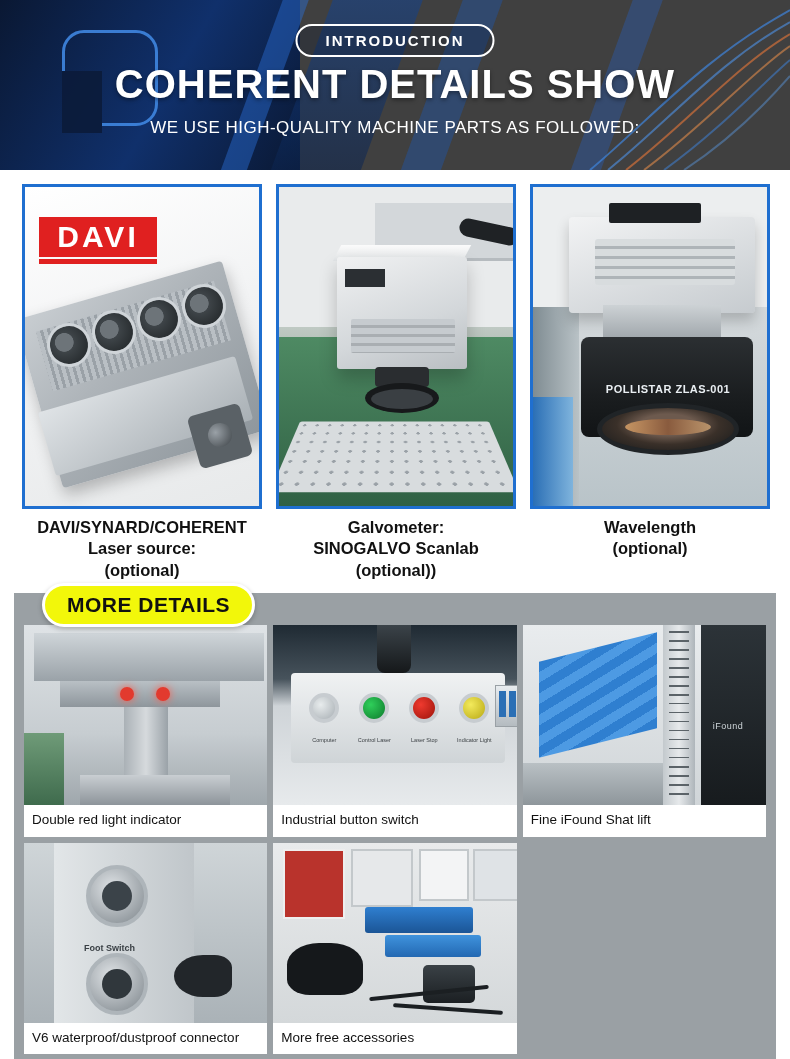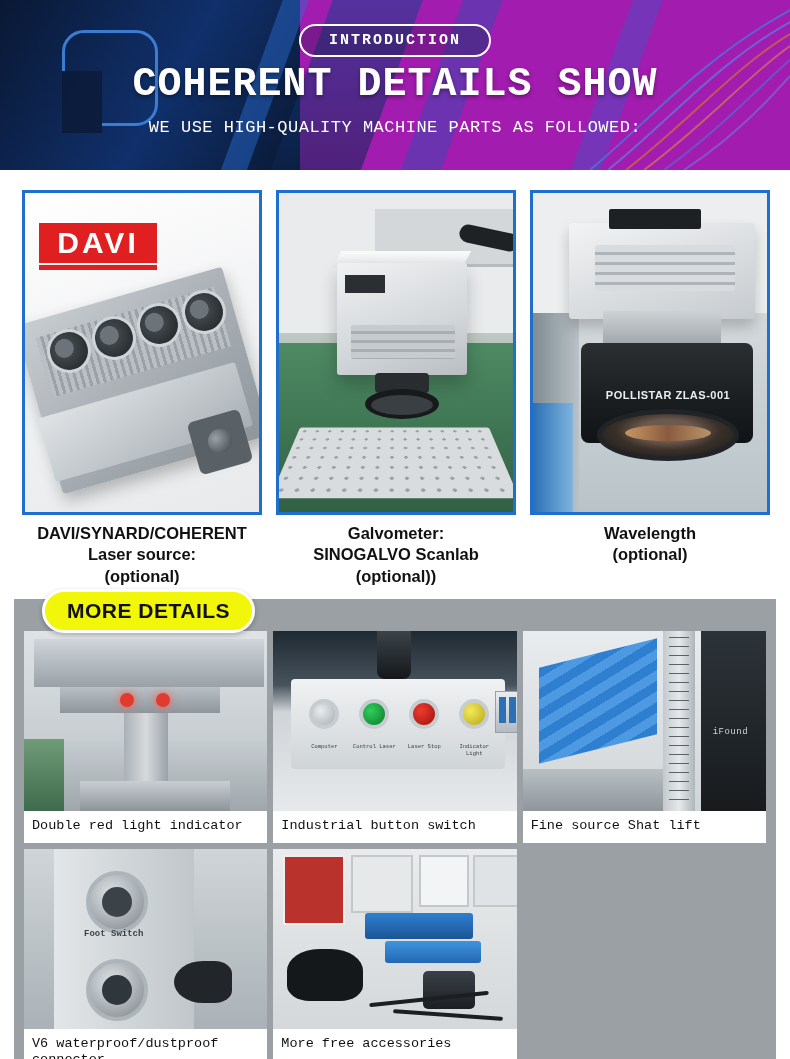--- a/index.html
+++ b/index.html
@@ -9,23 +9,22 @@
     font-family: "Liberation Sans", sans-serif;
     background: #ffffff;
     overflow: hidden;
   }
 
   
   .banner {
     position: relative;
     width: 790px;
     height: 170px;
-    background: #a21caf;
+    background: #404040;
     overflow: hidden;
-    font-family: Liberation Mono, monospace;
   }
   .banner-bg-left {
     position: absolute; left: 0; top: 0; width: 300px; height: 170px;
     background: linear-gradient(120deg, #0a1833 0%, #10306b 55%, #0a1833 100%);
   }
   .banner-bg-mid {
     position: absolute; left: 230px; top: 0; width: 330px; height: 170px;
     background: linear-gradient(100deg, #0d2250 0%, #174a9c 40%, #0e2photo 60%, #0b1c3c 100%);
   }
   .banner-diag {
@@ -94,21 +93,21 @@
   .top-section {
     position: relative;
     width: 790px;
     padding: 14px 22px 0 22px;
     background: #ffffff;
   }
   .top-grid {
     display: flex;
     gap: 14px;
   }
-  .top-card { width: 240px; margin-top: 6px; }
+  .top-card { width: 240px; }
   .photo-frame {
     border: 3px solid #1f6fd0;
     width: 240px;
     height: 325px;
     overflow: hidden;
     position: relative;
     background: #dfe3e6;
   }
   .top-caption {
     margin-top: 8px;
@@ -263,21 +262,21 @@
     letter-spacing: .5px;
     box-shadow: 0 2px 5px rgba(0,0,0,.25);
     z-index: 5;
   }
   .more-grid {
     display: grid;
     grid-template-columns: repeat(3, 1fr);
     gap: 6px;
     margin-top: 22px;
   }
-  .cell { background:#4c1d95;font-family:Liberation Mono, monospace; }
+  .cell { background:#4c1d95; }
   .cell-photo { position: relative; width: 100%; height: 180px; overflow: hidden; background:#cfd3d6; }
   .cell-cap {
     font-size: 13.5px;
     color: #111;
     padding: 7px 6px 8px 8px;
     background: #ffffff;
     line-height: 1.2;
   }
 
   
@@ -328,21 +327,21 @@
 
   .c5-bg { left:0;top:0;width:100%;height:180px; background: linear-gradient(180deg,#cfd5d8 0%,#aab2b7 100%); }
   .c5-panel { left: 30px; top: 0; width: 140px; height: 180px; background: linear-gradient(90deg,#e2e6e8,#c0c6ca); }
   .c5-conn1 { left: 62px; top: 22px; width: 62px; height: 62px; border-radius:50%;
     background: radial-gradient(circle at 40% 35%, #dfe3e6, #7d858b); border:4px solid #aeb5ba; }
   .c5-conn1i { left: 78px; top: 38px; width: 30px; height: 30px; border-radius:50%; background:#3b4349;}
   .c5-conn2 { left: 62px; top: 110px; width: 62px; height: 62px; border-radius:50%;
     background: radial-gradient(circle at 40% 35%, #dfe3e6, #7d858b); border:4px solid #aeb5ba; }
   .c5-conn2i { left: 78px; top: 126px; width: 30px; height: 30px; border-radius:50%; background:#30373c;}
   .c5-cap { left: 150px; top: 112px; width: 58px; height: 42px; background:#22262a; border-radius: 50% 30% 30% 50%;}
-  .c5-txt { left: 60px; top: 80px; width: 80px; color:#3a4045; font-size: 9px; font-weight:bold;}
+  .c5-txt { left: 60px; top: 100px; width: 80px; color:#3a4045; font-size: 9px; font-weight:bold;}
 
   .c6-bg { left:0;top:0;width:100%;height:180px; background: linear-gradient(180deg,#e9ebec 0%,#d4d8da 100%); }
   .c6-card1 { left: 10px; top: 6px; width: 62px; height: 70px; background:#b9332c; border:2px solid #eee; }
   .c6-card2 { left: 78px; top: 6px; width: 62px; height: 58px; background:#e6e8ea; border:2px solid #c3c8cb; }
   .c6-card3 { left: 146px; top: 6px; width: 50px; height: 52px; background:#f3f4f5; border:2px solid #c3c8cb;}
   .c6-card4 { left: 200px; top: 6px; width: 46px; height: 52px; background:#dfe3e6; border:2px solid #c3c8cb;}
   .c6-blue1 { left: 92px; top: 64px; width: 108px; height: 26px; background: linear-gradient(180deg,#2f7fd0,#1b5596); border-radius:3px;}
   .c6-blue2 { left: 112px; top: 92px; width: 96px; height: 22px; background: linear-gradient(180deg,#3f93dd,#2368b2); border-radius:3px;}
   .c6-pedal { left: 14px; top: 100px; width: 76px; height: 52px; background: #15181b; border-radius: 42% 42% 30% 30%; }
   .c6-adapter { left: 150px; top: 122px; width: 52px; height: 38px; background: linear-gradient(180deg,#3a4146,#1b1f22); border-radius: 5px;}
@@ -492,21 +491,21 @@
     <div class="cell">
       <div class="cell-photo">
         <div class="ph c3-bg"></div>
         <div class="ph c3-blue"></div>
         <div class="ph c3-table"></div>
         <div class="ph c3-rail"></div>
         <div class="ph c3-scale"></div>
         <div class="ph c3-dark"></div>
         <div class="ph c3-brand">iFound</div>
       </div>
-      <div class="cell-cap">Fine source Shat lift</div>
+      <div class="cell-cap">Fine iFound Shat lift</div>
     </div>
 
 
     <div class="cell">
       <div class="cell-photo">
         <div class="ph c5-bg"></div>
         <div class="ph c5-panel"></div>
         <div class="ph c5-conn1"></div>
         <div class="ph c5-conn1i"></div>
         <div class="ph c5-txt">Foot Switch</div>

